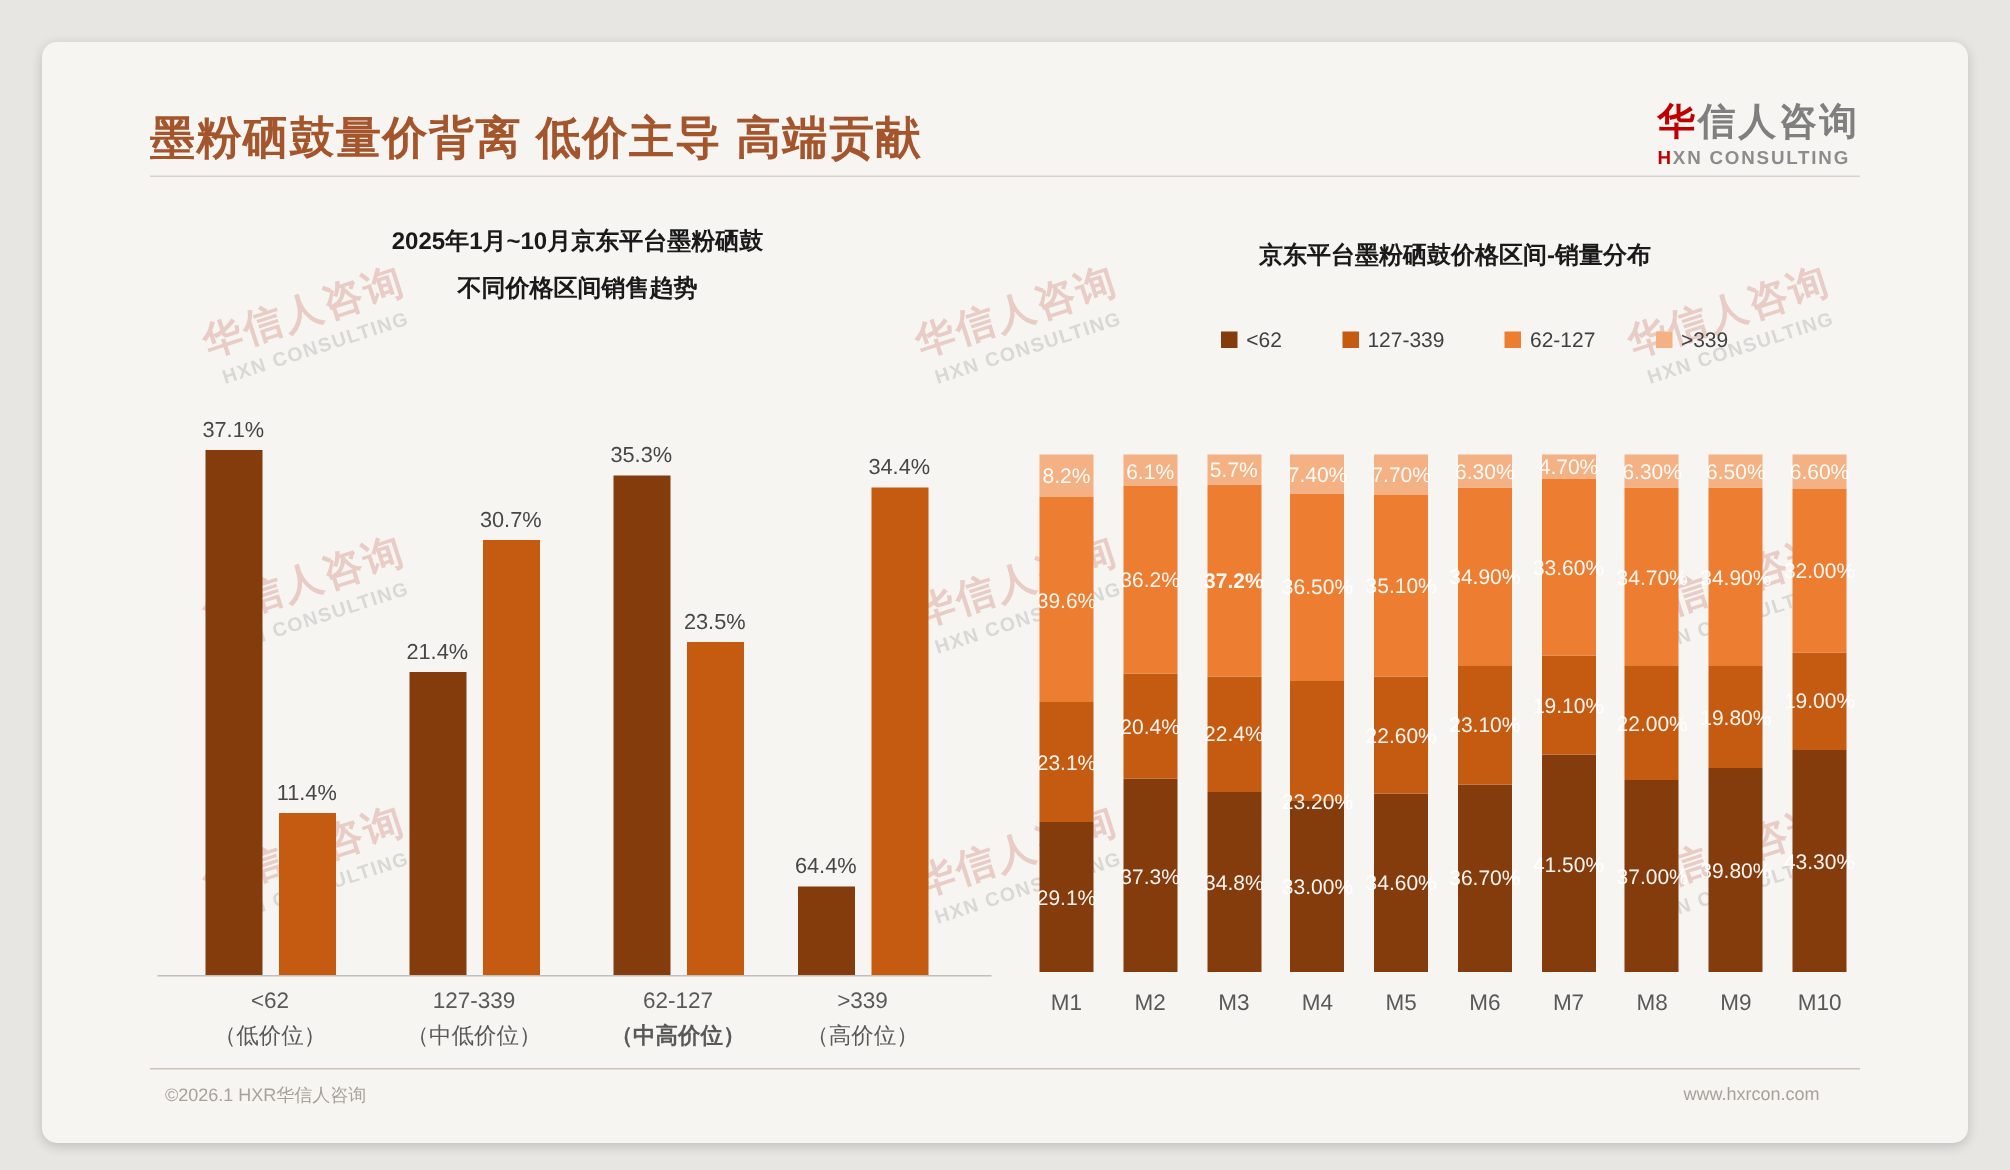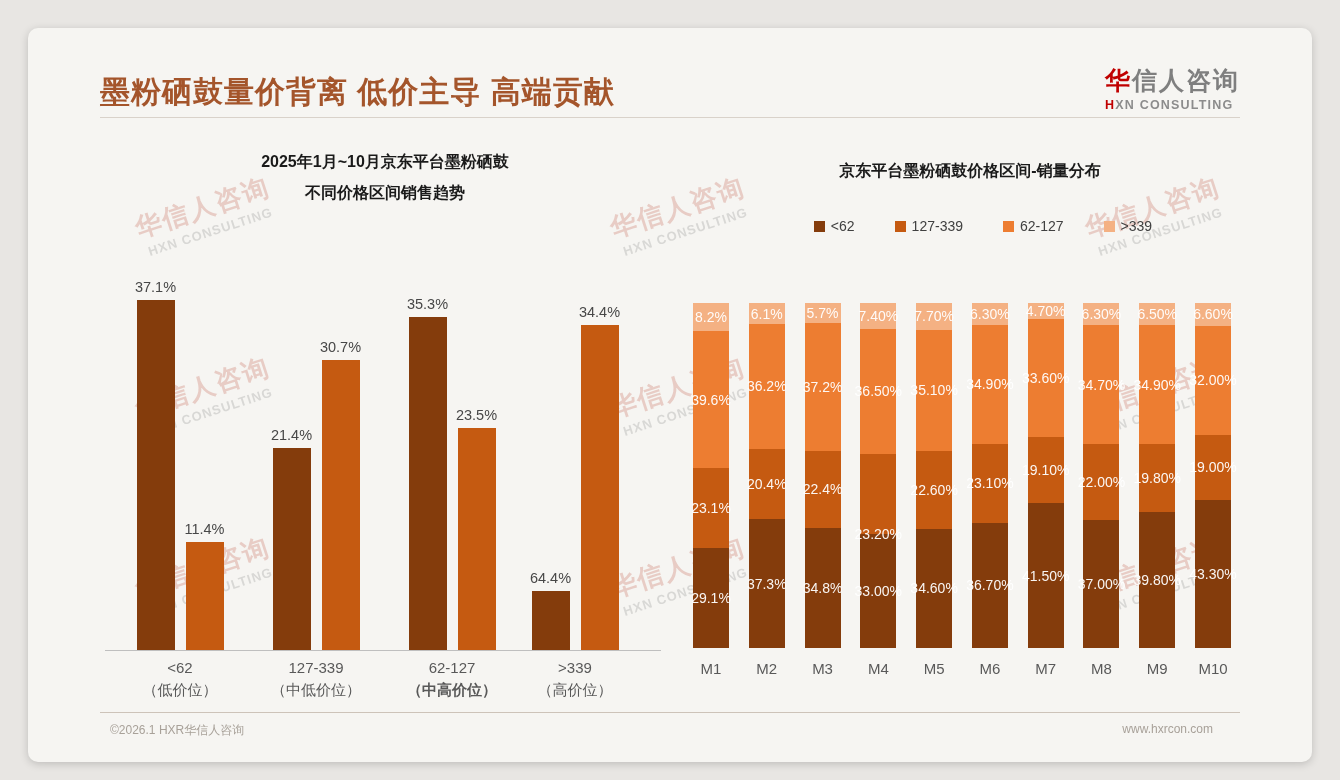--- a/index.html
+++ b/index.html
@@ -165,21 +165,21 @@
         <div class="bar" style="left: 720.78px; top: 296.045px; width: 36px; height: 124.89px; background: rgb(237, 125, 49);"></div>
         <div class="seg-label" style="left: 706.78px; top: 350.49px;">36.2%</div>
         <div class="bar" style="left: 720.78px; top: 275px; width: 36px; height: 21.045px; background: rgb(244, 177, 131);"></div>
         <div class="seg-label" style="left: 706.78px; top: 277.522px;">6.1%</div>
         <div class="month-label" style="left: 710.78px; top: 632px;">M2</div>
         <div class="bar" style="left: 776.56px; top: 500.06px; width: 36px; height: 119.94px; background: rgb(132, 60, 12);"></div>
         <div class="seg-label" style="left: 762.56px; top: 552.03px;">34.8%</div>
         <div class="bar" style="left: 776.56px; top: 422.857px; width: 36px; height: 77.2028px; background: rgb(197, 90, 17);"></div>
         <div class="seg-label" style="left: 762.56px; top: 453.459px;">22.4%</div>
         <div class="bar" style="left: 776.56px; top: 294.645px; width: 36px; height: 128.212px; background: rgb(237, 125, 49);"></div>
-        <div class="seg-label" style="left: 762.56px; top: 350.751px;">37.2%</div>
+        <div class="seg-label" style="left: 762.56px; top: 350.751px; font-weight: bold;">37.2%</div>
         <div class="bar" style="left: 776.56px; top: 275px; width: 36px; height: 19.6454px; background: rgb(244, 177, 131);"></div>
         <div class="seg-label" style="left: 762.56px; top: 276.823px;">5.7%</div>
         <div class="month-label" style="left: 766.56px; top: 632px;">M3</div>
         <div class="bar" style="left: 832.34px; top: 506.264px; width: 36px; height: 113.736px; background: rgb(132, 60, 12);"></div>
         <div class="seg-label" style="left: 818.34px; top: 555.132px;">33.00%</div>
         <div class="bar" style="left: 832.34px; top: 426.304px; width: 36px; height: 79.96px; background: rgb(197, 90, 17);"></div>
         <div class="seg-label" style="left: 818.34px; top: 458.284px; margin-top: 40px;">23.20%</div>
         <div class="bar" style="left: 832.34px; top: 300.504px; width: 36px; height: 125.799px; background: rgb(237, 125, 49);"></div>
         <div class="seg-label" style="left: 818.34px; top: 355.404px;">36.50%</div>
         <div class="bar" style="left: 832.34px; top: 275px; width: 36px; height: 25.5045px; background: rgb(244, 177, 131);"></div>

